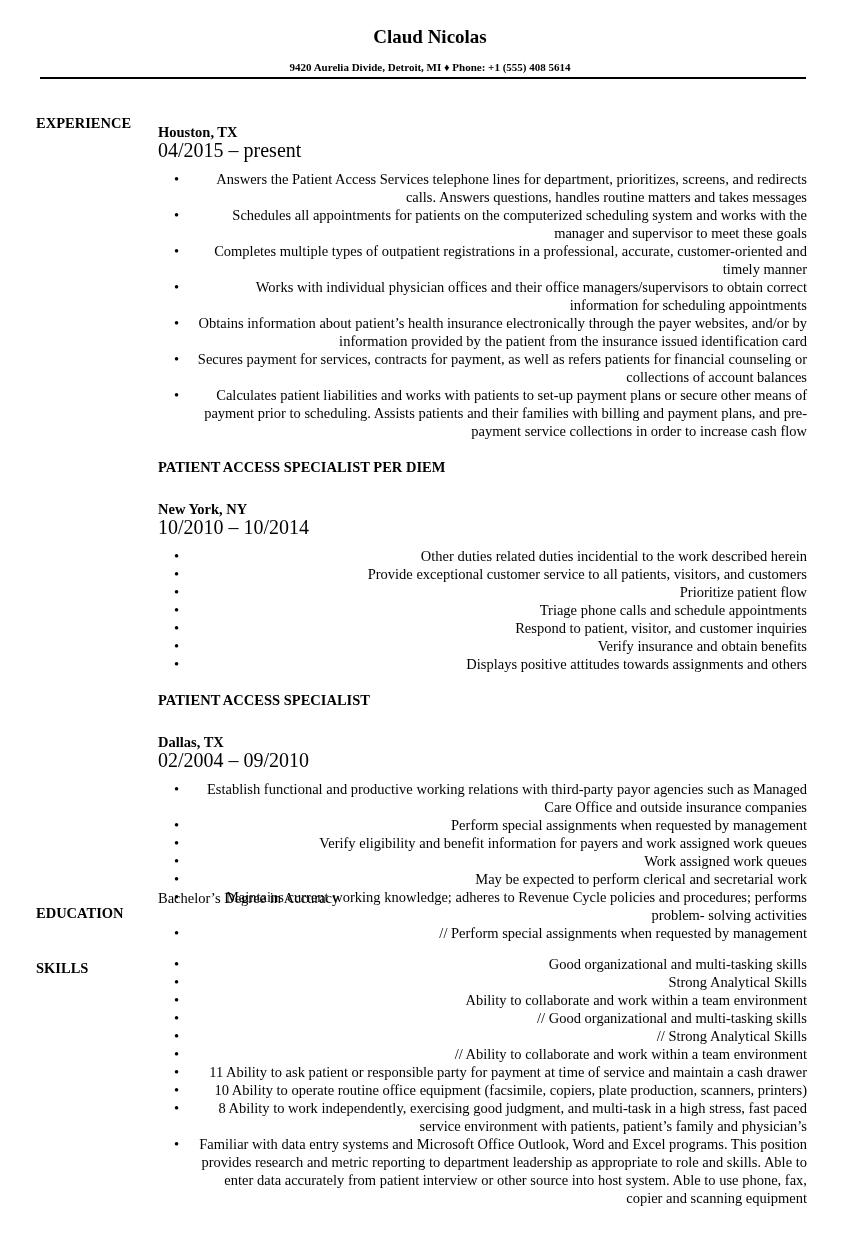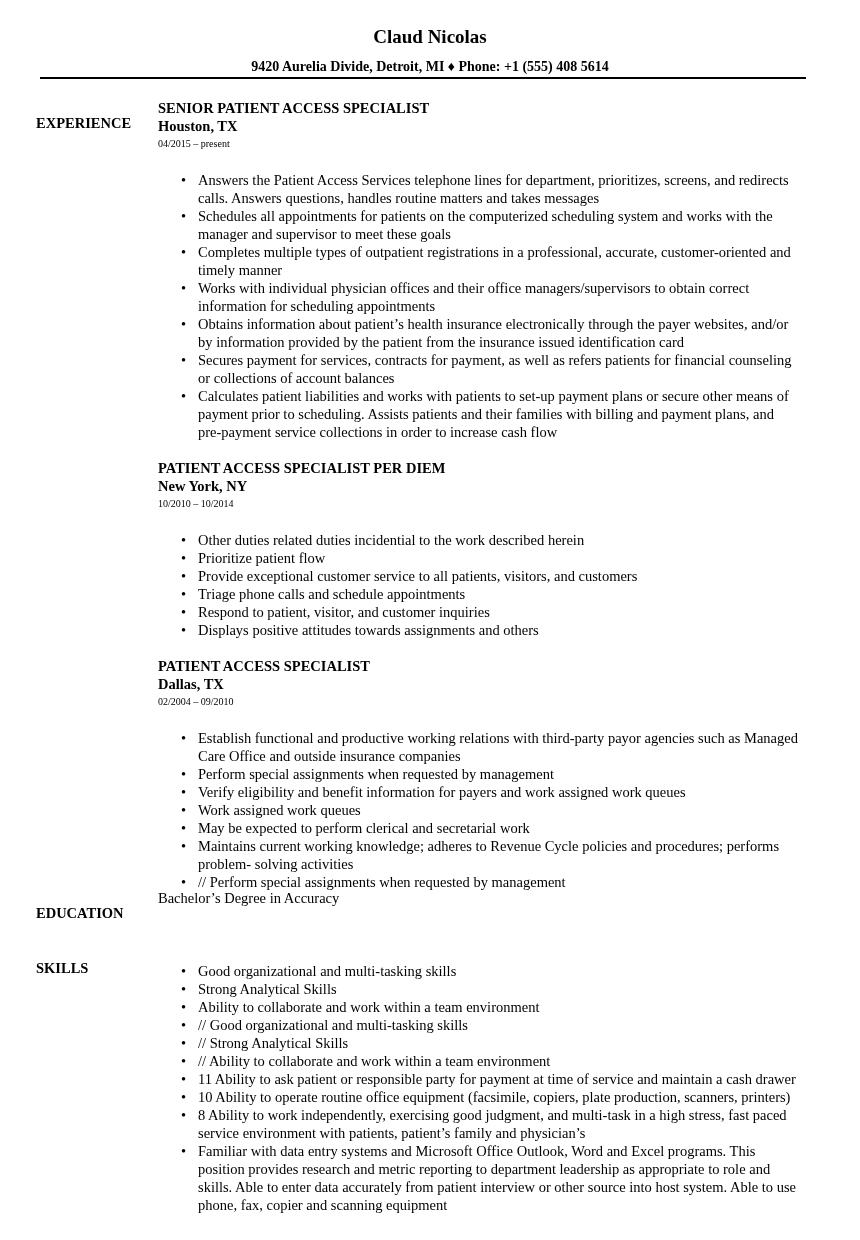--- a/index.html
+++ b/index.html
@@ -8,81 +8,81 @@
       font-family: "Liberation Serif", "DejaVu Serif", serif;
       color: #000000; font-size: 14.5px; line-height: 18px;
     }
     .page { position: relative; width: 860px; height: 1041px; }
     .name {
       position: absolute; top: 26px; left: 0; width: 860px;
       text-align: center; font-weight: bold; font-size: 19px; line-height: 22px;
     }
     .contact {
       position: absolute; top: 58px; left: 0; width: 860px;
-      text-align: center; font-weight: bold; font-size: 14px; line-height: 18px;
+      text-align: center; font-weight: bold; font-size: 11px; line-height: 18px;
     }
     .rule {
       position: absolute; top: 77px; left: 40px; width: 766px;
       height: 2px; background: #000000;
     }
     .section { position: absolute; left: 36px; width: 780px; }
     .section-label {
       position: absolute; left: 0; top: 15px; width: 120px;
       font-weight: bold; font-size: 14.5px;
     }
     .section-body { position: absolute; left: 122px; top: 0; width: 660px; }
     .job { margin-bottom: 18px; }
     .job-title { font-weight: bold; font-size: 14.5px; }
-    .job-location { font-weight: bold; font-size: 14.5px; }
-    .job-dates { font-size: 10px; font-family: Liberation Serif, serif; }
-    ul.bullets { margin: 18px; padding: 0 0 0 22px; list-style: none; }
+    .job-location { font-weight: bold; font-size: 14.5px; margin-top: 24px; }
+    .job-dates { font-size: 20px; font-family: Liberation Serif, serif; }
+    ul.bullets { margin: 11px; padding: 0 0 0 22px; list-style: none; text-align: right; }
     ul.bullets li { position: relative; }
     ul.bullets li::before {
       content: "\2022"; position: absolute; left: -17px; top: 0;
     }
     .edu-school { font-weight: bold; font-size: 14.5px; }
     .edu-degree { font-weight: normal; font-size: 14.5px; }
   </style>
 </head>
 <body>
 
 <div class="page">
   <div class="name">Claud Nicolas</div>
   <div class="contact">9420 Aurelia Divide, Detroit, MI ♦ Phone: +1 (555) 408 5614</div>
   <div class="rule"></div>
 
   <div class="section" style="top:99px;">
     <div class="section-label">EXPERIENCE</div>
     <div class="section-body">
 
       <div class="job">
-        <div class="job-title">SENIOR PATIENT ACCESS SPECIALIST</div>
         <div class="job-location">Houston, TX</div>
         <div class="job-dates">04/2015 – present</div>
         <ul class="bullets">
           <li>Answers the Patient Access Services telephone lines for department, prioritizes, screens, and redirects calls. Answers questions, handles routine matters and takes messages</li>
           <li>Schedules all appointments for patients on the computerized scheduling system and works with the manager and supervisor to meet these goals</li>
           <li>Completes multiple types of outpatient registrations in a professional, accurate, customer-oriented and timely manner</li>
           <li>Works with individual physician offices and their office managers/supervisors to obtain correct information for scheduling appointments</li>
           <li>Obtains information about patient’s health insurance electronically through the payer websites, and/or by information provided by the patient from the insurance issued identification card</li>
           <li>Secures payment for services, contracts for payment, as well as refers patients for financial counseling or collections of account balances</li>
           <li>Calculates patient liabilities and works with patients to set-up payment plans or secure other means of payment prior to scheduling. Assists patients and their families with billing and payment plans, and pre-payment service collections in order to increase cash flow</li>
         </ul>
       </div>
 
       <div class="job">
         <div class="job-title">PATIENT ACCESS SPECIALIST PER DIEM</div>
         <div class="job-location">New York, NY</div>
         <div class="job-dates">10/2010 – 10/2014</div>
         <ul class="bullets">
           <li>Other duties related duties incidential to the work described herein</li>
+          <li>Provide exceptional customer service to all patients, visitors, and customers</li>
           <li>Prioritize patient flow</li>
-          <li>Provide exceptional customer service to all patients, visitors, and customers</li>
           <li>Triage phone calls and schedule appointments</li>
           <li>Respond to patient, visitor, and customer inquiries</li>
+          <li>Verify insurance and obtain benefits</li>
           <li>Displays positive attitudes towards assignments and others</li>
         </ul>
       </div>
 
       <div class="job">
         <div class="job-title">PATIENT ACCESS SPECIALIST</div>
         <div class="job-location">Dallas, TX</div>
         <div class="job-dates">02/2004 – 09/2010</div>
         <ul class="bullets">
           <li>Establish functional and productive working relations with third-party payor agencies such as Managed Care Office and outside insurance companies</li>

